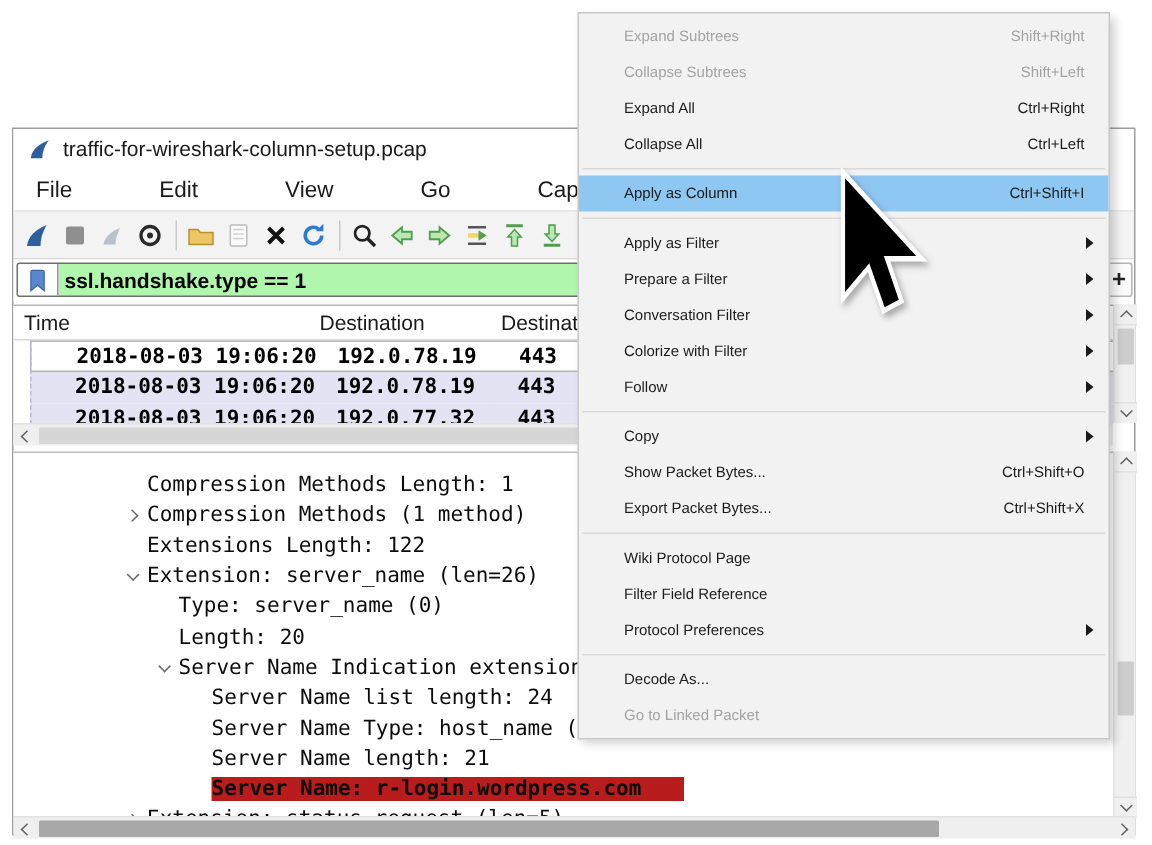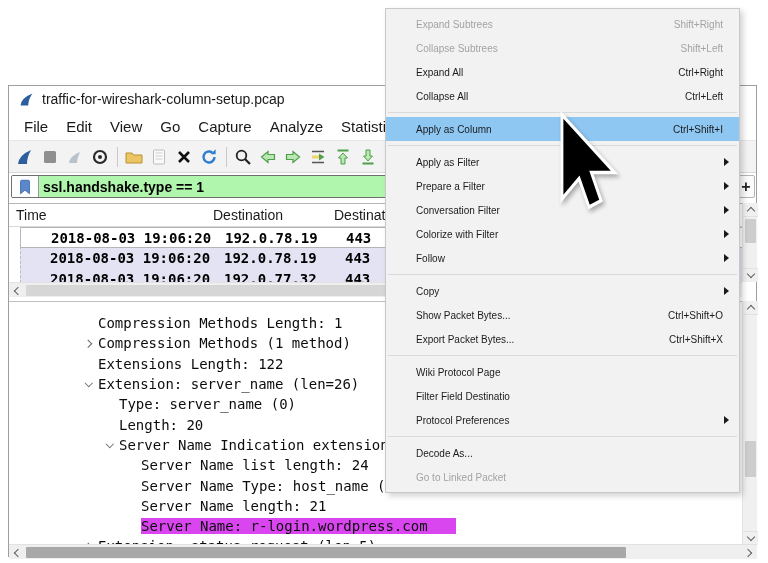--- a/index.html
+++ b/index.html
@@ -11,21 +11,21 @@
   
   .window { position:absolute; left:8px; top:85px; width:749px; height:472px;
             background:#fff; border:1px solid #9e9e9e; z-index:1; }
 
   .titlebar { position:absolute; left:0; top:0; width:100%; height:26px;
               display:flex; align-items:center; padding-left:9px; background:#fff; }
   .titlebar svg { margin-right:7px; }
   .title-text { font-size:14px; color:#1a1a1a; }
 
   .menubar { position:absolute; left:0; top:26px; width:100%; height:28px;
-             display:flex; align-items:center; background:#fff; padding-left:6px; }
+             display:flex; align-items:center; background:#fff; padding-left:6px;gap:40px; }
   .menubar-item { padding:0 9px; font-size:15px; color:#1a1a1a; height:100%;
                   display:flex; align-items:center; }
 
   .toolbar { position:absolute; left:0; top:54px; width:100%; height:33px;
              background:#f3f3f3; border-top:1px solid #e6e6e6; border-bottom:1px solid #d9d9d9;
              display:flex; align-items:center; padding-left:6px; }
   .tbtn { width:20px; height:20px; margin-right:5px; display:flex;
           align-items:center; justify-content:center; }
   .tsep { width:1px; height:20px; background:#c9c9c9; margin:0 6px 0 2px; }
 
@@ -82,21 +82,21 @@
   .chev.right { transform:rotate(-45deg); margin-right:3px; }
 
   
   .detail { position:absolute; left:0; top:215px; width:733px; height:243px;
             border-top:1px solid #c0c0c0; background:#fff; overflow:hidden; padding-top:11px; }
   .tl { height:20.3px; display:flex; align-items:center; font-size:14px;
         color:#0c0c0c; font-weight:500; white-space:pre; }
   .tl .exp { width:18px; display:flex; justify-content:center; flex:none; }
   .tl .exp .chev { width:5.5px; height:5.5px; border-color:#6a6a6a; }
   .lvl2 { padding-left:71px; } .lvl3 { padding-left:92px; } .lvl4 { padding-left:114px; }
-  .tl-text.sel { background:#d946ef; padding-right:28px; }
+  .tl-text.sel { background:#b91c1c; padding-right:28px;font-weight:bold; }
 
   
   .context-menu { position:absolute; left:385px; top:8px; width:355px; background:#f2f2f2;
                   border:1px solid #c8c8c8; padding:3px 0; z-index:5;
                   box-shadow:3px 3px 6px rgba(0,0,0,0.18); }
   .cm-item { height:24px; display:flex; align-items:center; padding:0 16px 0 30px;
              font-size:10px; color:#1b1b1b; }
   .cm-item.disabled { color:#a3a3a3; }
   .cm-item.hl { background:#8fc7f3; }
   .cm-shortcut { margin-left:auto; }
@@ -360,21 +360,21 @@
     </div>
   <div class="cm-item">
     <span>Export Packet Bytes...</span>
     <span class="cm-shortcut">Ctrl+Shift+X</span>
     </div>
   <div class="cm-sep"></div>
   <div class="cm-item">
     <span>Wiki Protocol Page</span>
     </div>
   <div class="cm-item">
-    <span>Filter Field Destinatio</span>
+    <span>Filter Field Reference</span>
     </div>
   <div class="cm-item">
     <span>Protocol Preferences</span>
     <span class="cm-arrow"></span>
     </div>
   <div class="cm-sep"></div>
   <div class="cm-item">
     <span>Decode As...</span>
     </div>
   <div class="cm-item disabled">

